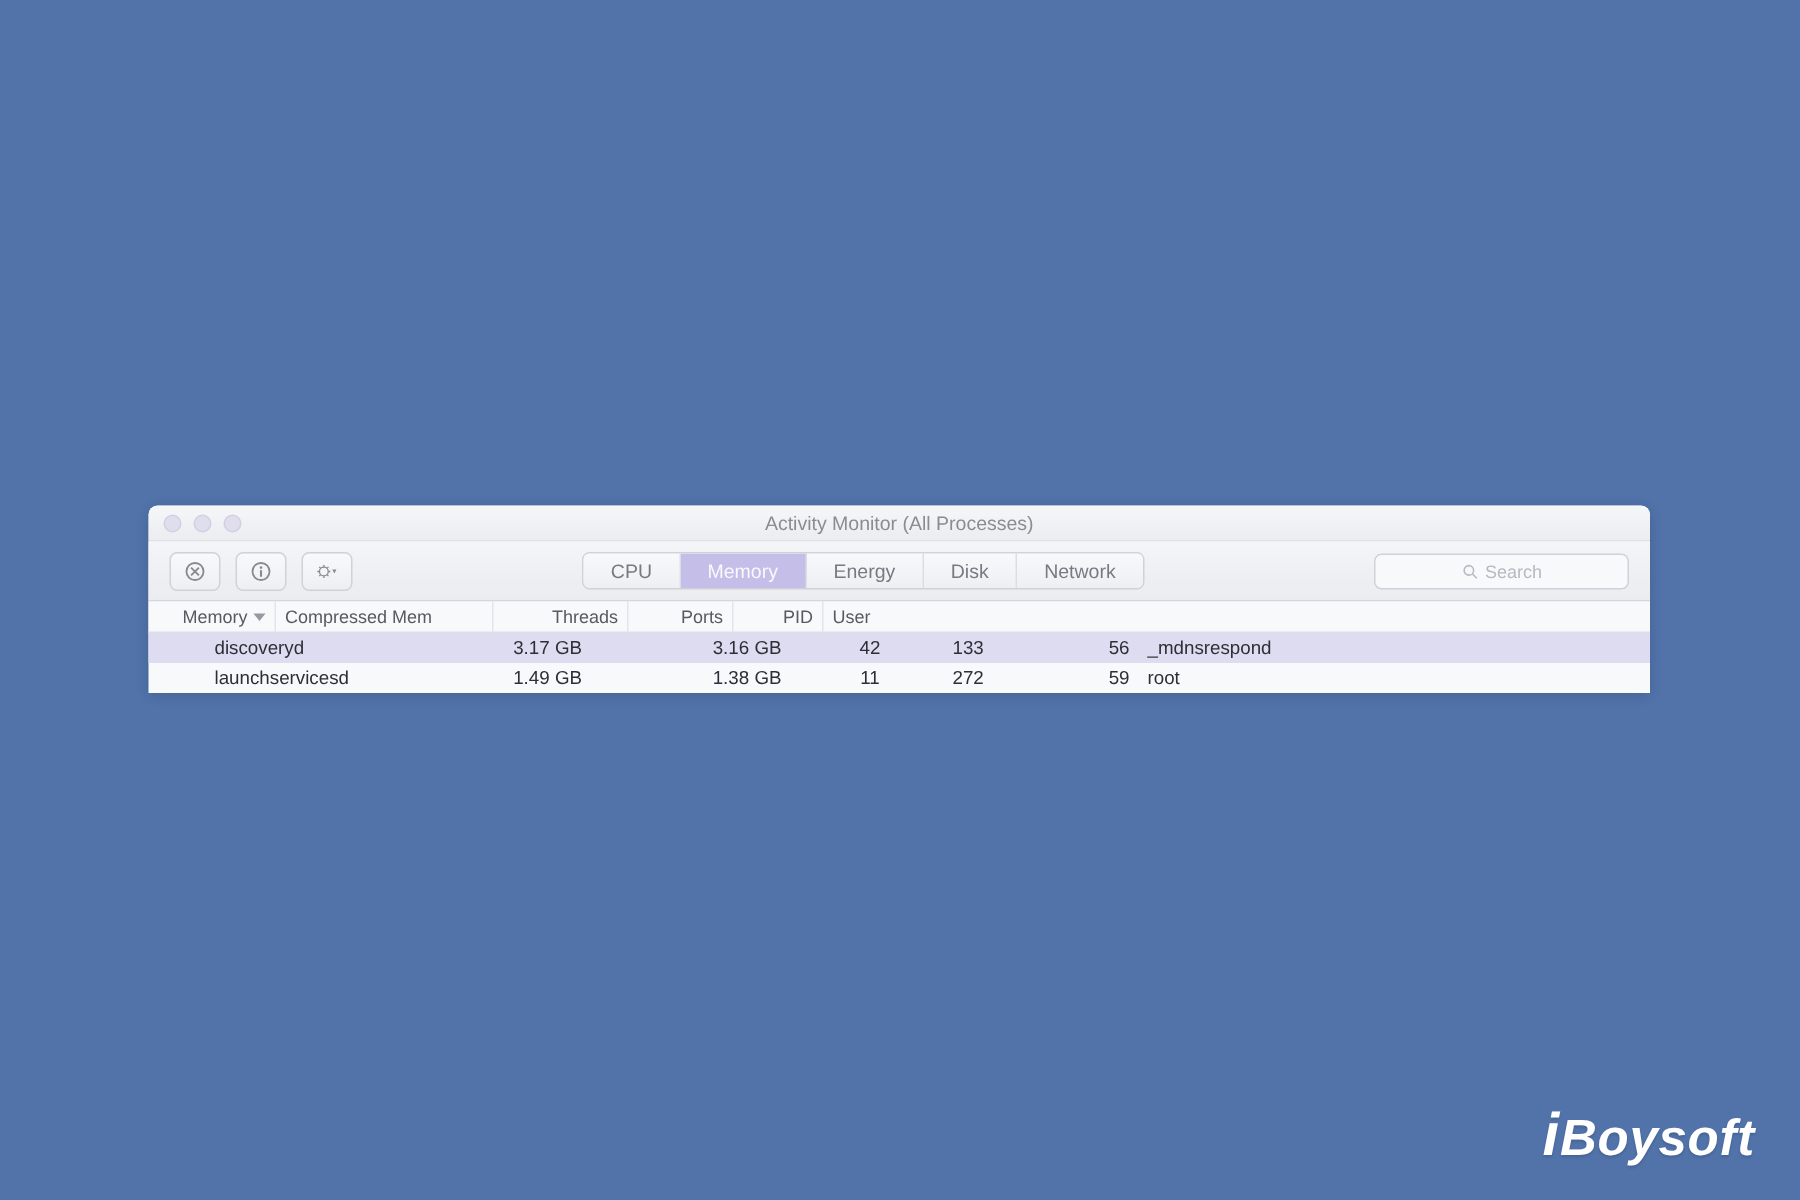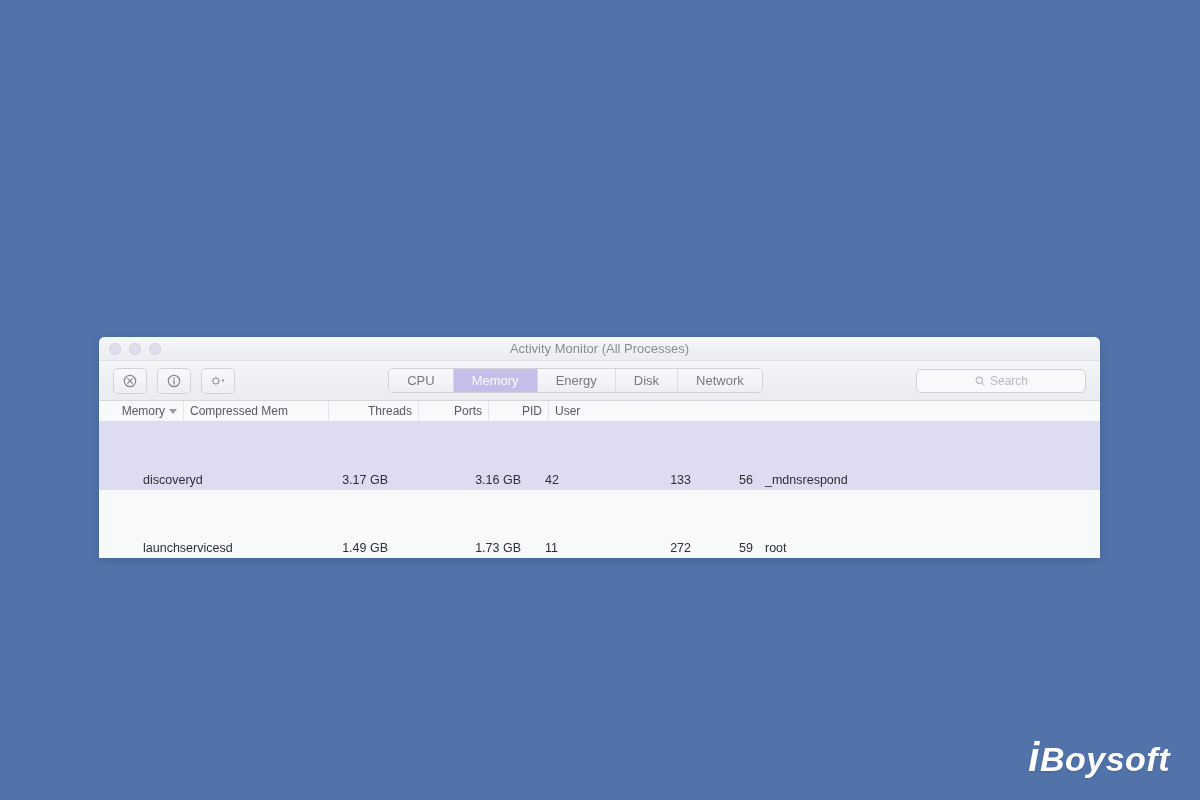--- a/index.html
+++ b/index.html
@@ -115,27 +115,27 @@
   .col.cm     { width: 145px; justify-content: flex-start; }
   .col.threads{ width: 90px;  justify-content: flex-end; }
   .col.ports  { width: 70px;  justify-content: flex-end; text-align: right; }
   .col.pid    { width: 60px;  justify-content: flex-end; }
   .col.user   { flex: 1;      padding-left: 6px; }
   .row {
     display:flex;
     font-size: 12.5px;
     color: #2d2d32;
   }
-  .row .cell { padding: 3px 6px; margin-top: 48px; }
+  .row .cell { padding: 3px 6px; }
   .row.sel { background: #e3e1f4; }
   .cell.name   { width: 210px; padding-left: 44px; }
   .cell.memory { width: 85px;  text-align: right; }
   .cell.cm     { width: 145px; text-align: right; padding-right: 18px; }
-  .cell.threads{ width: 90px;  text-align: left; padding-right: 14px; }
-  .cell.ports  { width: 70px;  text-align: right; padding-right: 8px; }
+  .cell.threads{ width: 90px;  text-align: center; padding-right: 14px; }
+  .cell.ports  { width: 70px;  text-align: left; padding-right: 8px; }
   .cell.pid    { width: 60px;  text-align: right; padding-right: 6px; }
   .cell.user   { flex: 1;      padding-left: 6px; }
   .row.sel .cell { color:#2d2d32; }
   .chevron {
     width:0;height:0;border-left:4px solid transparent;border-right:4px solid transparent;border-top:5px solid #9a9aa0;
     display:inline-block;
   }
   .watermark {
     position:absolute;
     right: 30px;
@@ -238,21 +238,21 @@
     <div class="cell cm">3.16 GB</div>
     <div class="cell threads">42</div>
     <div class="cell ports">133</div>
     <div class="cell pid">56</div>
     <div class="cell user">_mdnsrespond</div>
   </div>
 
   <div class="row">
     <div class="cell name">launchservicesd</div>
     <div class="cell memory">1.49 GB</div>
-    <div class="cell cm">1.73 GB</div>
+    <div class="cell cm">1.38 GB</div>
     <div class="cell threads">11</div>
     <div class="cell ports">272</div>
     <div class="cell pid">59</div>
     <div class="cell user">root</div>
   </div>
 
 </div>
 
 <div class="watermark">
   <span class="b">i</span>

